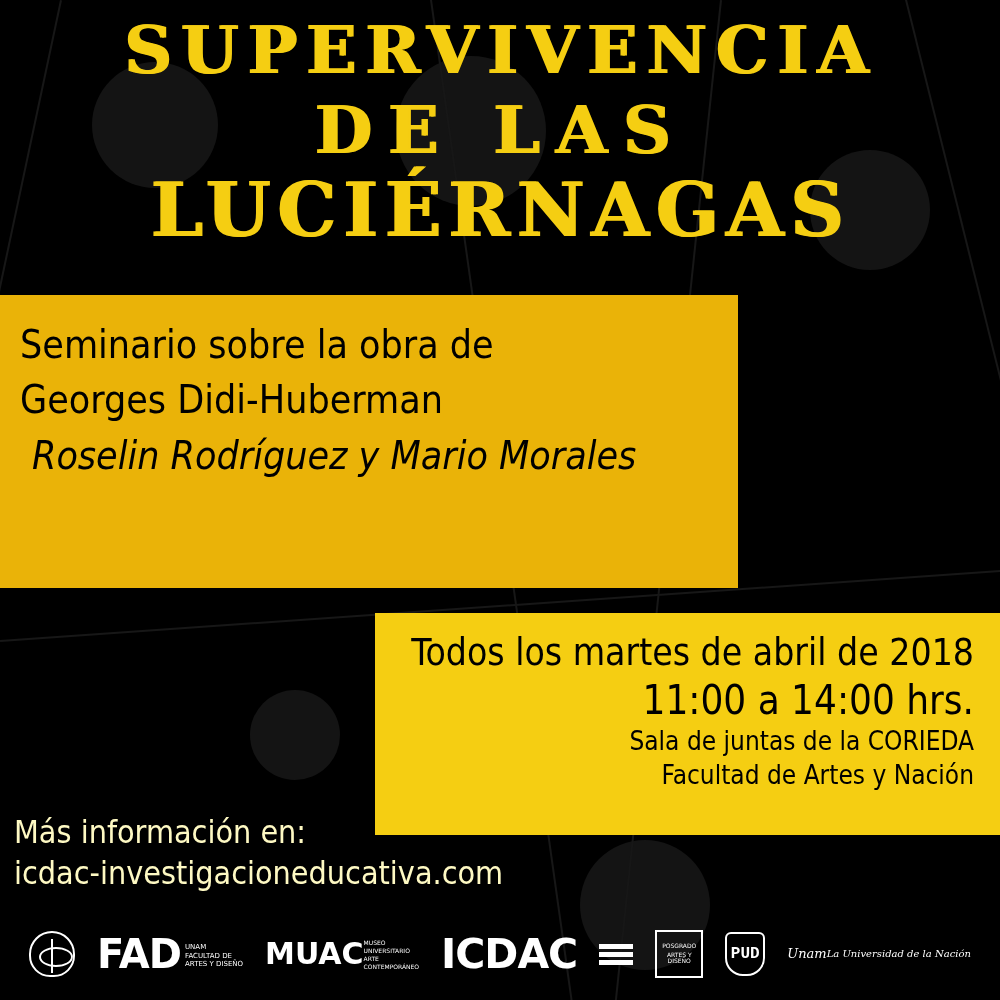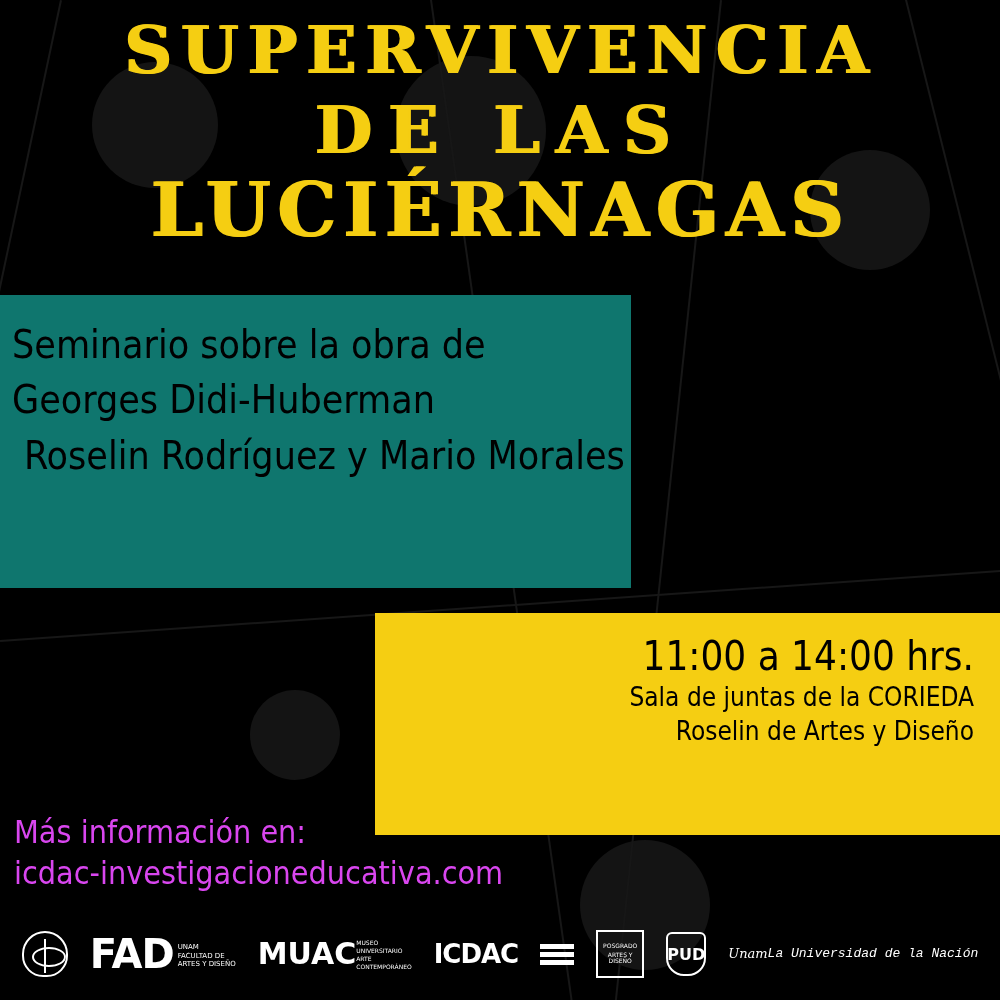--- a/index.html
+++ b/index.html
@@ -45,34 +45,34 @@
     text-shadow: 2px 0 0 #F5CE12;
   }
   .t1 { font-size: 66px; letter-spacing: 9px; }
   .t2 { font-size: 66px; letter-spacing: 16px; margin-top: 15px; }
   .t3 { font-size: 74px; letter-spacing: 7px; margin-top: 12px; }
 
   
   .white-panel {
     position: absolute;
     left: 0; top: 295px;
-    width: 631px; height: 293px;
-    background: #0f766e;
-    padding: 22px 0 0 12px;
+    width: 738px; height: 293px;
+    background: #eab308;
+    padding: 22px 0 0 20px;
     z-index: 3;
   }
   .wp-line {
     color: #000;
     font-family: "DejaVu Sans Condensed", "Liberation Sans Narrow", "Liberation Sans", sans-serif;
     font-size: 39px;
     line-height: 1.42;
     letter-spacing: 0px;
     white-space: nowrap;
   }
-  .wp-indent { padding-left: 12px; }
+  .wp-indent { padding-left: 12px; font-style: italic; }
 
   
   .yellow-panel {
     position: absolute;
     left: 375px; top: 613px;
     width: 625px; height: 222px;
     background: #F5CE12;
     text-align: right;
     padding: 18px 26px 0 0;
     z-index: 3;
@@ -87,21 +87,21 @@
   .yp-3 { font-size: 26px; line-height: 1.3; }
   .yp-4 { font-size: 26px; line-height: 1.3; }
 
   
   .moreinfo {
     position: absolute;
     left: 14px; top: 812px;
     z-index: 3;
   }
   .mi-line {
-    color: #d946ef;
+    color: #fef9c3;
     font-family: "DejaVu Sans Condensed", "Liberation Sans Narrow", "Liberation Sans", sans-serif;
     font-size: 32px;
     line-height: 1.28;
     white-space: nowrap;
   }
 
   
   .logo-bar {
     position: absolute;
     left: 0; bottom: 22px;
@@ -154,21 +154,21 @@
     font-size: 7px; line-height: 1.25; text-align: left; padding-bottom: 3px;
   }
 
   .logo-muac { text-align: left; }
   .logo-muac .big {
     font-size: 30px; font-weight: bold; letter-spacing: 0px; line-height: 0.95;
   }
   .logo-muac .sub { font-size: 6px; line-height: 1.3; margin-top: 2px; }
 
   .logo-icdac {
-    font-size: 26px; font-weight: bold; letter-spacing: -1px;
+    font-size: 41px; font-weight: bold; letter-spacing: -1px;
     font-family: "DejaVu Sans", sans-serif;
   }
 
   .logo-iie { display: flex; flex-direction: column; gap: 3px; }
   .logo-iie span {
     display: block; width: 34px; height: 5px; background: #fff;
   }
   .logo-iie .mid { width: 34px; }
 
   .logo-posgrado {
@@ -179,31 +179,31 @@
     gap: 2px;
     line-height: 1.1;
     text-align: center;
     padding: 3px;
   }
 
   .logo-shield {
     width: 40px; height: 44px;
     border: 2px solid #fff;
     border-radius: 6px 6px 18px 18px;
-    font-size: 16px; font-weight: bold;
+    font-size: 16px; font-weight: bold; font-family: Liberation Mono, monospace;
   }
 
   .logo-nacion {
     font-family: "DejaVu Serif", serif;
     font-style: italic;
     font-size: 13px;
     text-align: center;
     line-height: 1.25;
   }
-  .logo-nacion .l2 { font-size: 13px; font-family: Liberation Mono, monospace; }
+  .logo-nacion .l2 { font-size: 10px; }
 </style>
 </head>
 <body>
 
 <div id="poster">
 
   <div class="bg-layer">
     <div class="bg-circle" style="left:92px; top:62px; width:126px; height:126px;"></div>
     <div class="bg-circle" style="left:396px; top:56px; width:150px; height:150px;"></div>
     <div class="bg-circle" style="left:810px; top:150px; width:120px; height:120px;"></div>
@@ -222,23 +222,24 @@
     <div class="title-line t3">LUCIÉRNAGAS</div>
   </div>
 
   <div class="white-panel">
     <div class="wp-line">Seminario sobre la obra de</div>
     <div class="wp-line">Georges Didi-Huberman</div>
     <div class="wp-line wp-indent">Roselin Rodríguez y Mario Morales</div>
   </div>
 
   <div class="yellow-panel">
+    <div class="yp-line yp-1">Todos los martes de abril de 2018</div>
     <div class="yp-line yp-2">11:00 a 14:00 hrs.</div>
     <div class="yp-line yp-3">Sala de juntas de la CORIEDA</div>
-    <div class="yp-line yp-4">Roselin de Artes y Diseño</div>
+    <div class="yp-line yp-4">Facultad de Artes y Nación</div>
   </div>
 
   <div class="moreinfo">
     <div class="mi-line">Más información en:</div>
     <div class="mi-line">icdac-investigacioneducativa.com</div>
   </div>
 
   <div class="logo-bar">
 
     <div class="logo logo-unam"></div>

